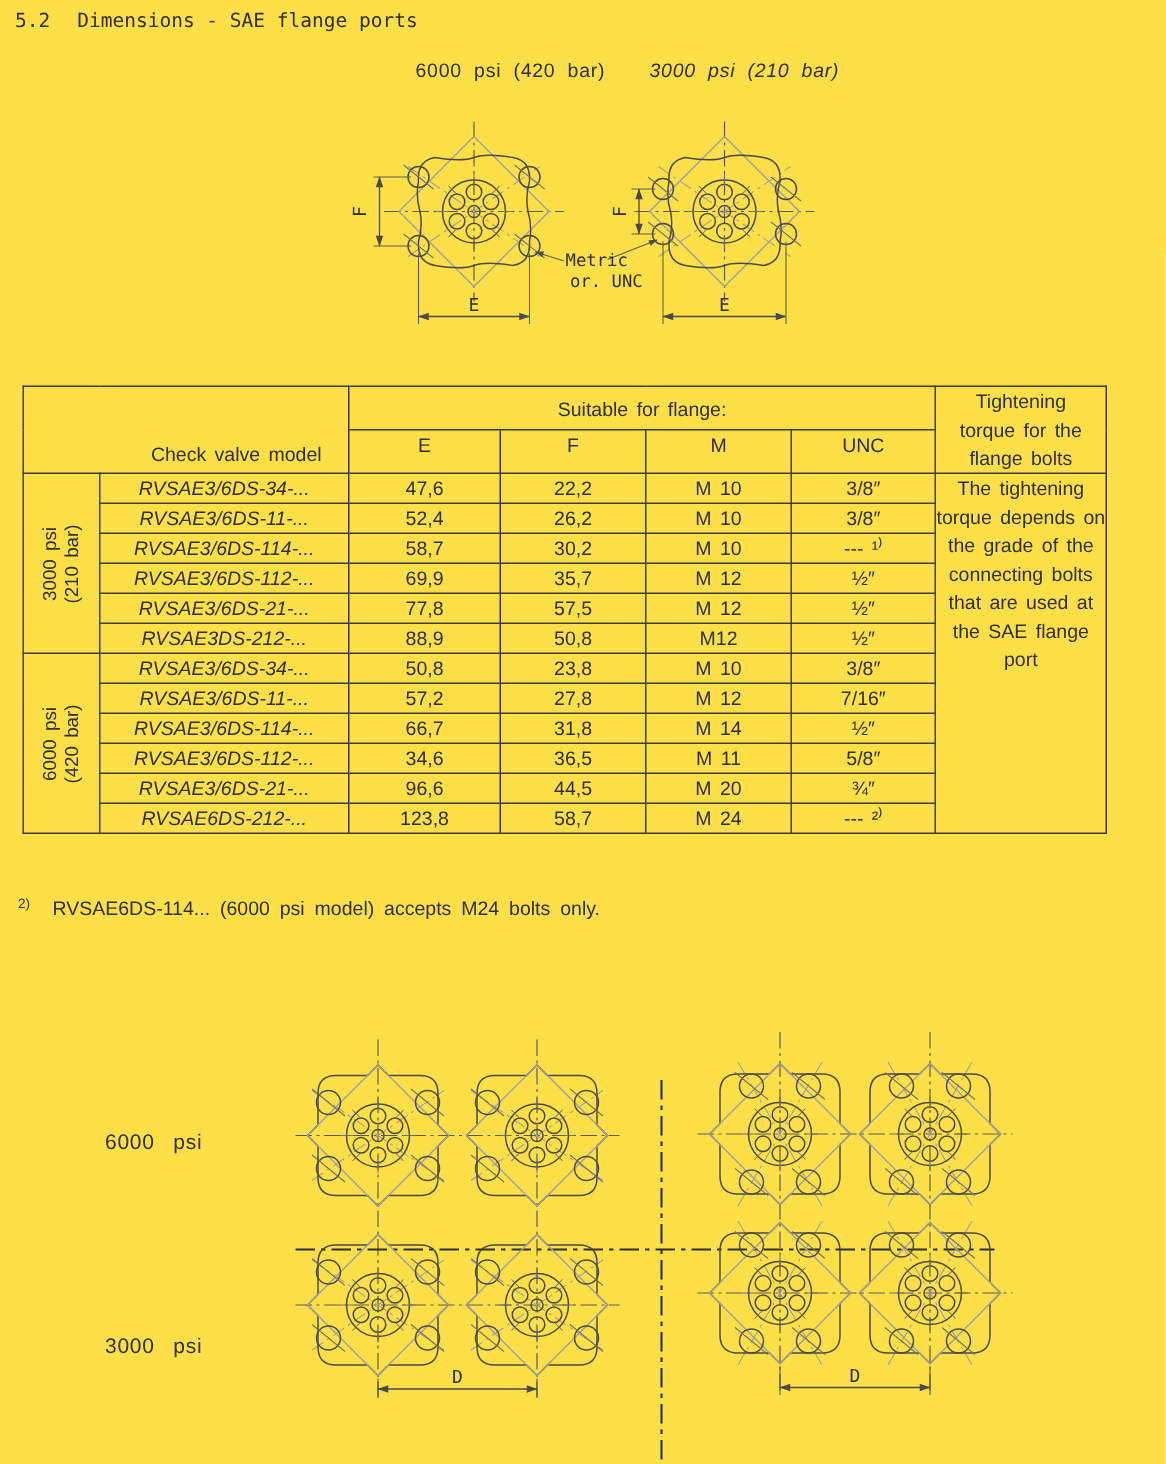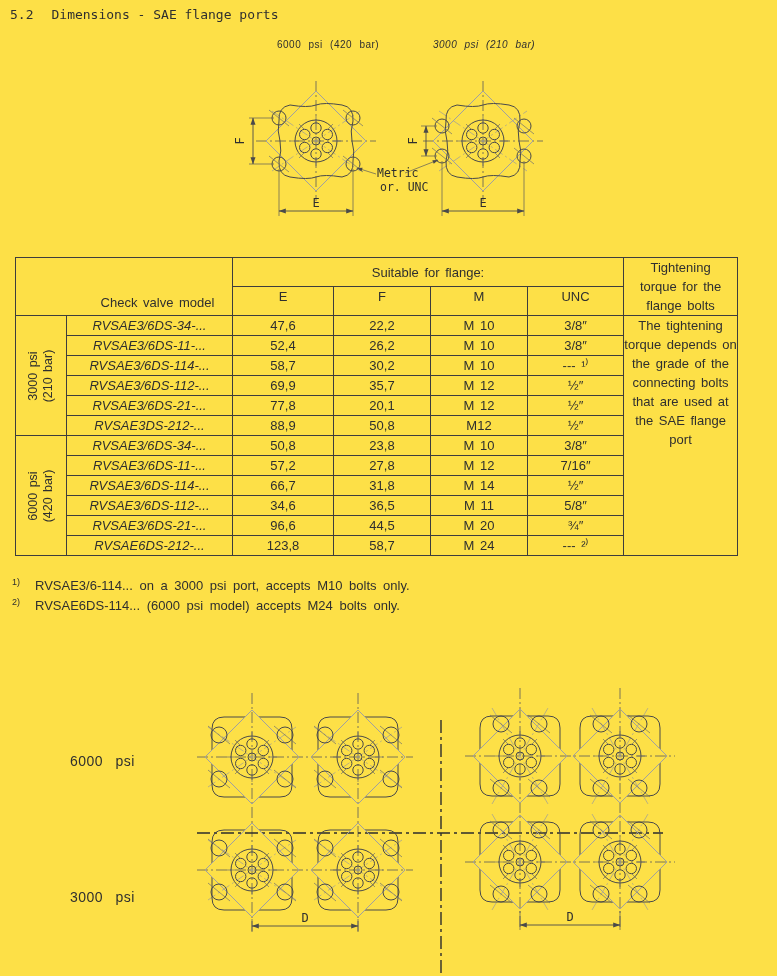--- a/index.html
+++ b/index.html
@@ -7,21 +7,21 @@
         font-family:"Liberation Sans",sans-serif;color:#2f2f2f;}
 
   
   .sec-head{position:absolute;left:10px;font-family:"DejaVu Sans Mono",monospace;
             font-size:13px;color:#2f2f2f;white-space:nowrap;}
   .sec-head .t{margin-left:18px;}
   #heading-52{top:7px;}
   #heading-53{top:640px;}
 
   
-  .press-lab{position:absolute;top:39px;font-size:10px;letter-spacing:.5px;word-spacing:4px;}
+  .press-lab{position:absolute;top:39px;font-size:13px;letter-spacing:.5px;word-spacing:4px;}
   #press-left{left:277px;}
   #press-right{left:433px;font-style:italic;}
 
   
   #top-svg{position:absolute;left:190px;top:68px;}
   #bottom-svg{position:absolute;left:55px;top:685px;}
   .ln{stroke:#4a4a4a;fill:none;stroke-width:1;}
   .thin{stroke:#6f6f6f;fill:none;stroke-width:.7;}
   .dia{stroke:#a0a0a0;fill:none;stroke-width:1;}
   .diagl{stroke:#9b9b9b;fill:none;stroke-width:.7;stroke-dasharray:9 3 2 3;}
@@ -206,21 +206,21 @@
       <tr>
         <td class="c-model">RVSAE3/6DS-112-...</td>
         <td>69,9</td>
         <td>35,7</td>
         <td>M 12</td>
         <td>½″</td>
       </tr>
       <tr>
         <td class="c-model">RVSAE3/6DS-21-...</td>
         <td>77,8</td>
-        <td>20,1</td>
+        <td>57,5</td>
         <td>M 12</td>
         <td>½″</td>
       </tr>
       <tr>
         <td class="c-model">RVSAE3DS-212-...</td>
         <td>88,9</td>
         <td>50,8</td>
         <td>M12</td>
         <td>½″</td>
       </tr>
@@ -269,23 +269,20 @@
       <tr>
         <td class="c-model">RVSAE6DS-212-...</td>
         <td>123,8</td>
         <td>58,7</td>
         <td>M 24</td>
         <td>--- ²⁾</td>
       </tr>
     </tbody>
   </table>
 
-  <div id="footnote-1" class="fn">
-    <sup>1)</sup><span>RVSAE3/6-114...  on a 3000 psi port, accepts M10 bolts only.</span>
-  </div>
   <div id="footnote-2" class="fn">
     <sup>2)</sup><span>RVSAE6DS-114...  (6000 psi model) accepts M24 bolts only.</span>
   </div>
 
 
   <svg id="bottom-svg" width="660" height="291" viewBox="0 0 660 291">
     <defs>
       <marker id="ah2" viewBox="0 0 10 10" refX="9.5" refY="5" markerWidth="10" markerHeight="8" orient="auto-start-reverse">
         <path d="M0,1.5 L10,5 L0,8.5 Z" fill="#4a4a4a"></path>
       </marker>

